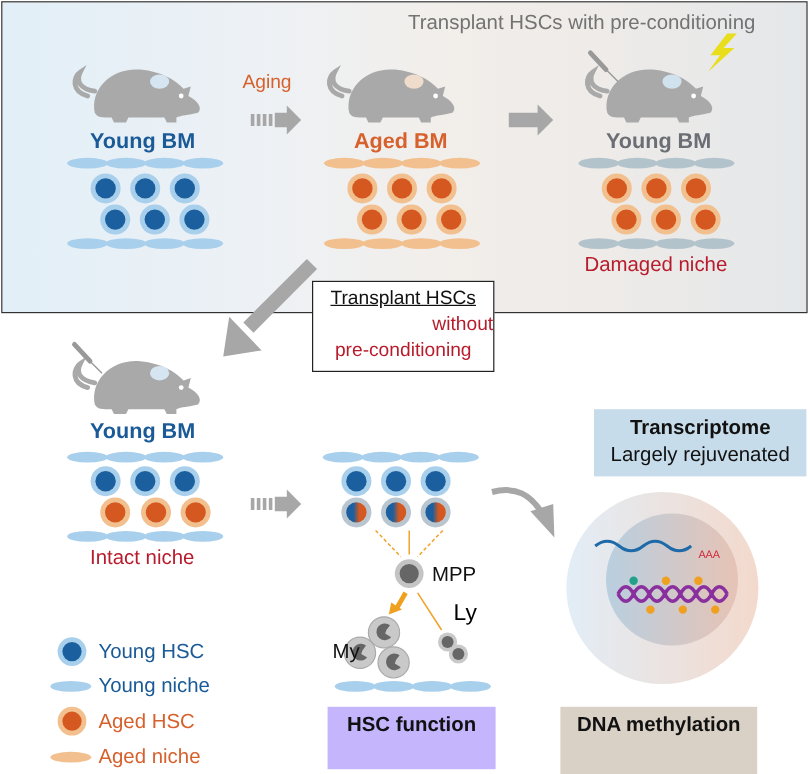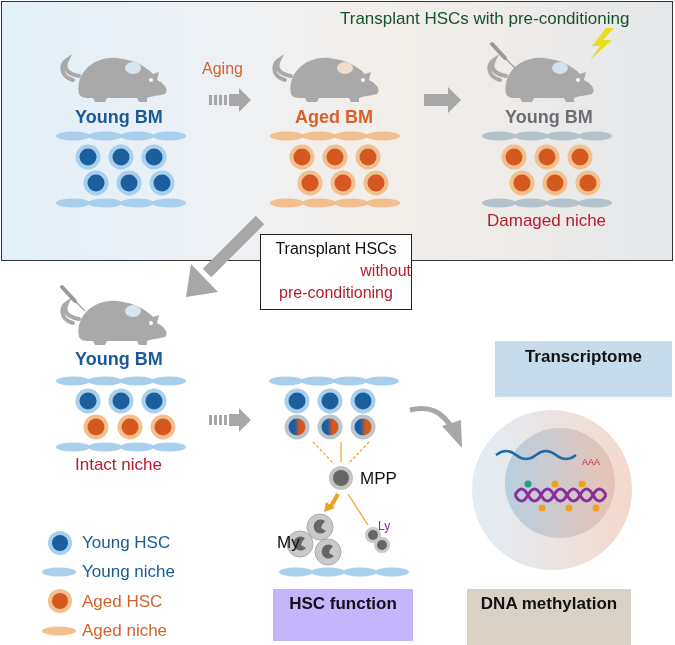--- a/index.html
+++ b/index.html
@@ -210,45 +210,46 @@
     <circle cx="569" cy="508" r="3.5" fill="#f0a020"></circle>
     <circle cx="596" cy="508" r="3.5" fill="#f0a020"></circle>
     <circle cx="60" cy="543" r="12" fill="#a8cfec"></circle>
     <circle cx="60" cy="543" r="8" fill="#1b5f9e"></circle>
     <ellipse cx="59" cy="572" rx="17" ry="4.5" fill="#a8cfec"></ellipse>
     <circle cx="60" cy="601" r="12" fill="#f2c08e"></circle>
     <circle cx="60" cy="601" r="8" fill="#d4581f"></circle>
     <ellipse cx="59" cy="631" rx="17" ry="4.5" fill="#f2c08e"></ellipse>
   </svg>
 
-<div class="abs txt" style="left:340px;top:9px;font-size:17px;color:#14532d;">Transplant HSCs with pre-conditioning</div>
+<div class="abs txt" style="left:340px;top:9px;font-size:17px;color:#737373;">Transplant HSCs with pre-conditioning</div>
 <div class="abs txt" style="left:202px;top:60px;font-size:16px;color:#d7612c;">Aging</div>
 <div class="abs txt bold" style="left:75px;top:107px;font-size:18px;color:#1a5a96;">Young BM</div>
 <div class="abs txt bold" style="left:295px;top:107px;font-size:18px;color:#d7612c;">Aged BM</div>
 <div class="abs txt bold" style="left:505px;top:107px;font-size:18px;color:#6b6f75;">Young BM</div>
 <div class="abs txt" style="left:487px;top:211px;font-size:17px;color:#b81c2c;">Damaged niche</div>
 
 <div class="abs" style="left:260px;top:234px;width:152px;height:76px;border:1.5px solid #222;background:#fff;box-sizing:border-box;text-align:center;font-size:16px;line-height:22px;padding-top:3px;">
-  <div style="color:#111;">Transplant HSCs</div>
+  <div style="color:#111;text-decoration:underline;">Transplant HSCs</div>
   <div style="color:#b81c2c;text-align:right;">without</div>
   <div style="color:#b81c2c;">pre-conditioning</div>
 </div>
 
 <div class="abs txt bold" style="left:75px;top:349px;font-size:18px;color:#1a5a96;">Young BM</div>
 <div class="abs txt" style="left:75px;top:455px;font-size:17px;color:#b81c2c;">Intact niche</div>
 
 <div class="abs txt" style="left:360px;top:469px;font-size:17px;color:#111;">MPP</div>
 <div class="abs txt" style="left:277px;top:533px;font-size:17px;color:#111;">My</div>
-<div class="abs txt" style="left:378px;top:519px;font-size:12px;color:#a21caf;">Ly</div>
+<div class="abs txt" style="left:378px;top:501px;font-size:19px;color:#000000;">Ly</div>
 
 <div class="tag" style="left:273px;top:589px;width:140px;height:52px;background:#c4b5fd;padding-top:4px;box-sizing:border-box;text-align:center;">
   <div class="bold">HSC function</div>
 </div>
 <div class="tag" style="left:460px;top:341px;width:177px;height:56px;background:#c7dcea;padding-top:5px;box-sizing:border-box;margin-left:35px;">
   <div class="bold">Transcriptome</div>
+  <div>Largely rejuvenated</div>
 </div>
 <div class="tag" style="left:467px;top:589px;width:164px;height:68px;background:#d9d0c6;padding-top:4px;box-sizing:border-box;">
   <div class="bold">DNA methylation</div>
 </div>
 
 <div class="abs txt" style="left:582px;top:457px;font-size:9px;color:#d0283a;">AAA</div>
 
 <div class="abs" style="left:40px;top:528px;">
   <div class="abs txt" style="left:42px;top:5px;font-size:17px;color:#1a5a96;">Young HSC</div>
   <div class="abs txt" style="left:42px;top:34px;font-size:17px;color:#1a5a96;">Young niche</div>

